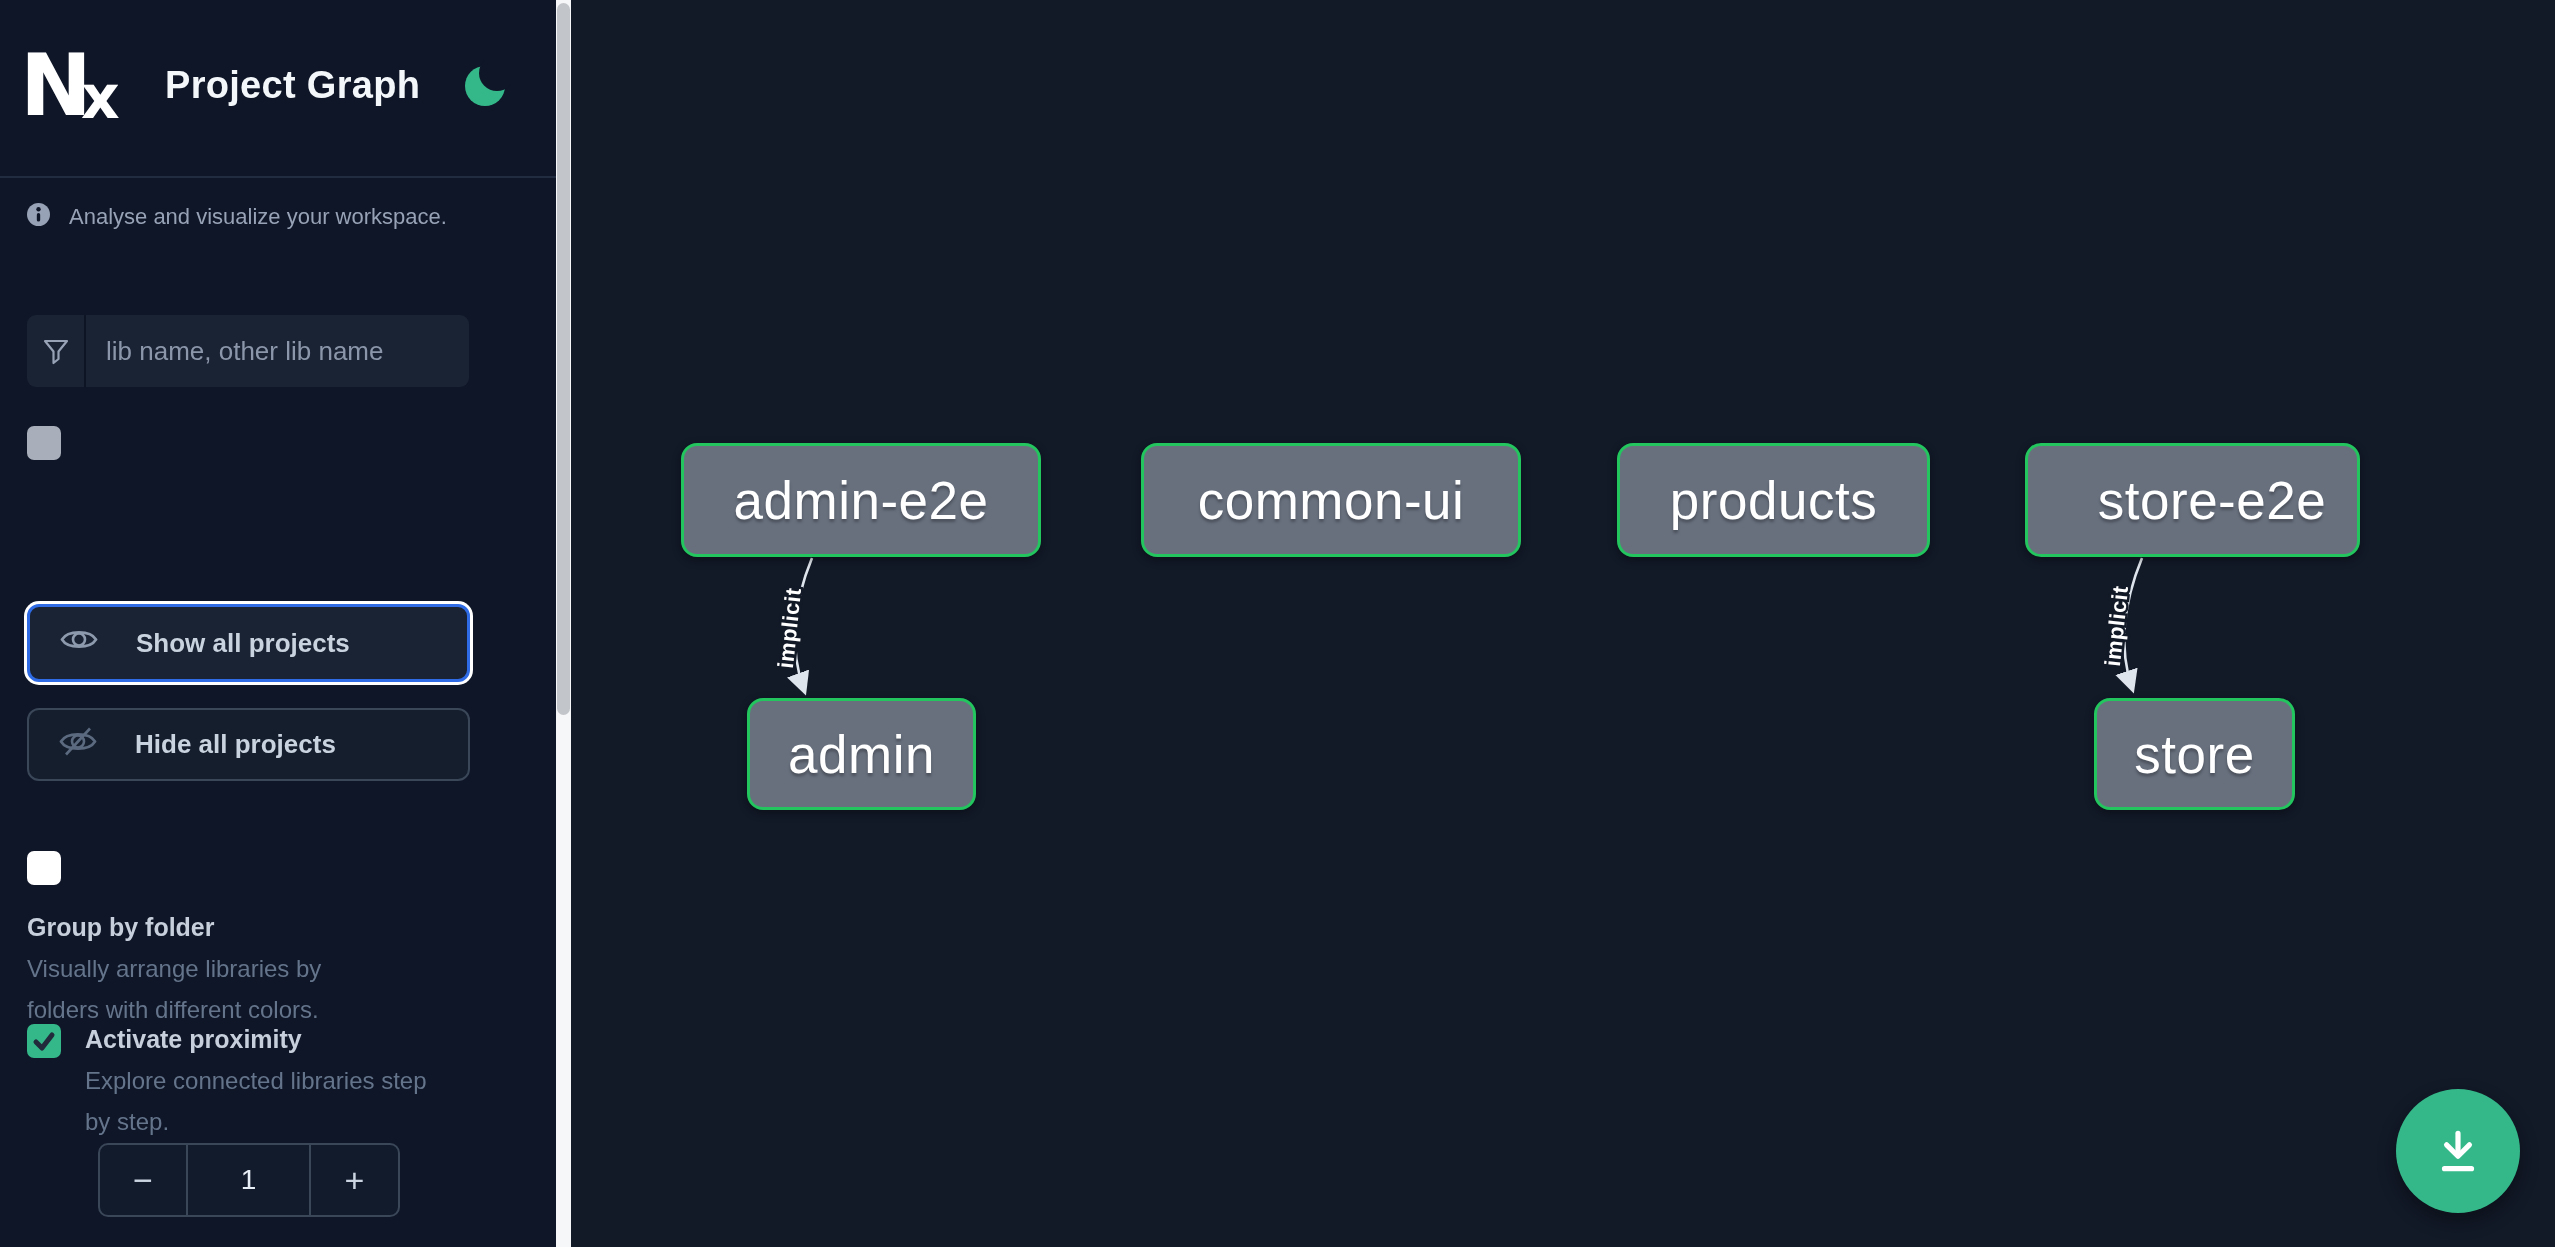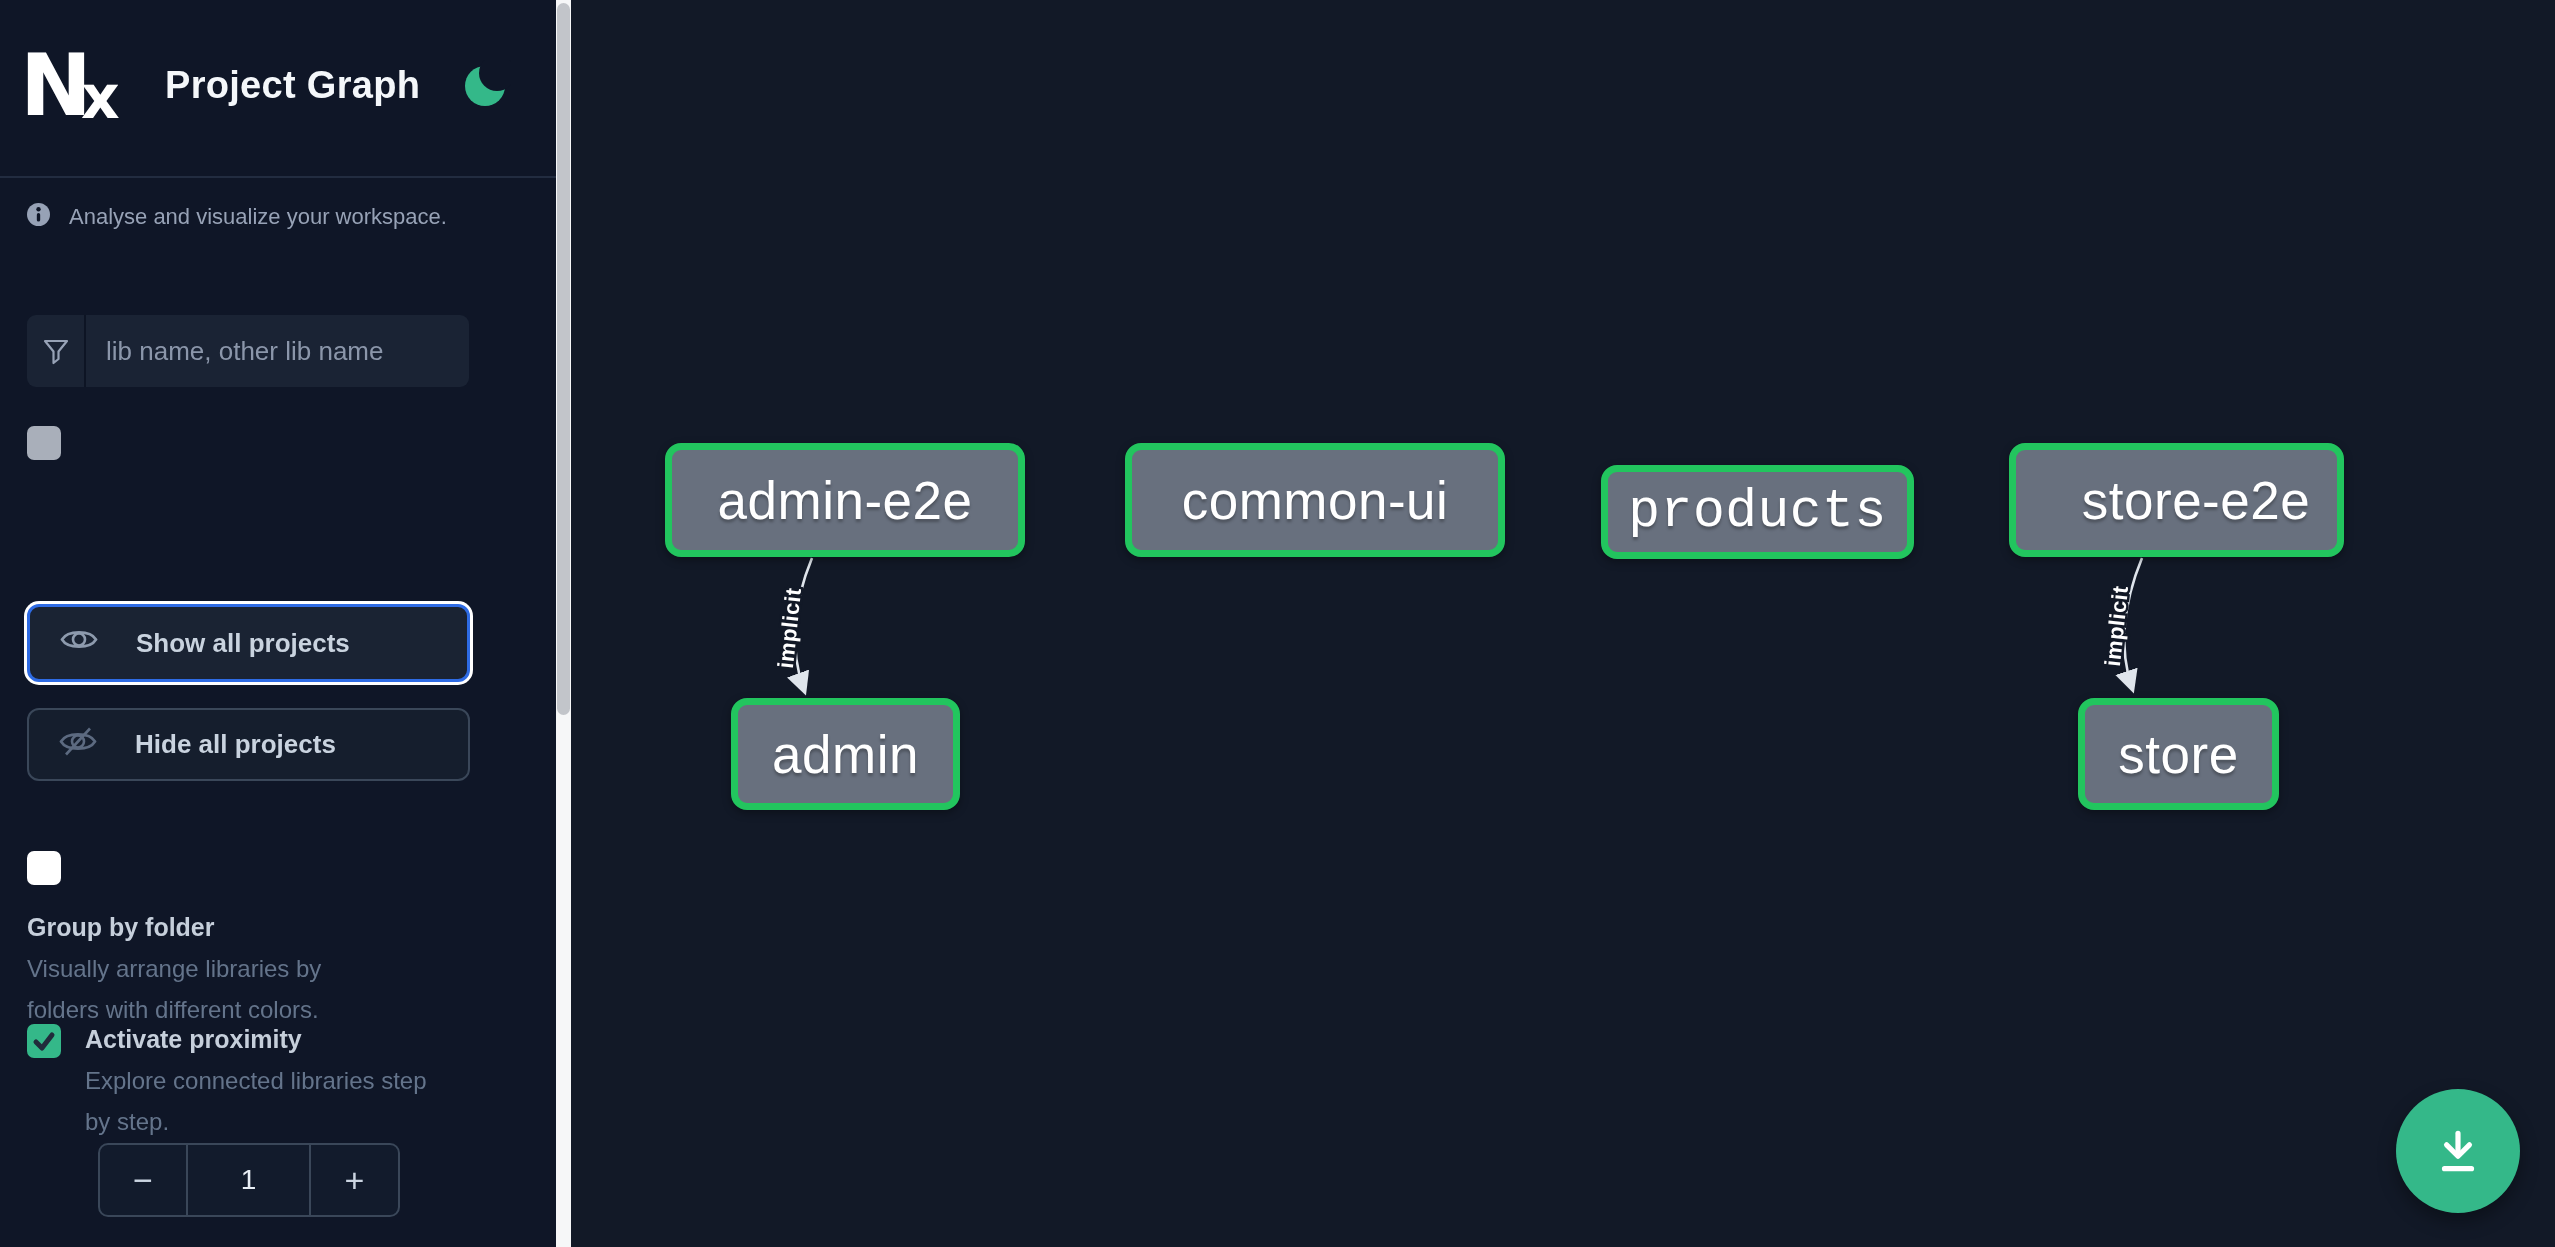--- a/index.html
+++ b/index.html
@@ -8,30 +8,31 @@
     background:#121927;
     font-family:"Liberation Sans",sans-serif;
     -webkit-font-smoothing:antialiased;
   }
 
   
   .canvas{position:absolute;left:571px;top:0;right:0;bottom:0;background:#121927;}
   .edges{position:absolute;left:0;top:0;width:2555px;height:1247px;pointer-events:none;}
   .node{
     position:absolute;box-sizing:border-box;
-    background:#68707e;border:7px solid #22c55e;border-radius:16px;
+    background:#68707e;border:3px solid #22c55e;border-radius:16px;
     color:#ffffff;font-size:53px;letter-spacing:.5px;
     display:flex;align-items:center;justify-content:center;
     text-shadow:0 3px 3px rgba(0,0,0,.28);
     box-shadow:0 3px 8px rgba(0,0,0,.35);
     cursor:pointer;
+    margin-left:16px;
   }
   .n0{left:665px;top:443px;width:360px;height:114px;}
   .n1{left:1125px;top:443px;width:380px;height:114px;}
-  .n2{left:1601px;top:465px;width:313px;height:94px;font-family:Liberation Mono, monospace;}
+  .n2{left:1601px;top:443px;width:313px;height:114px;}
   .n3{left:2009px;top:443px;width:335px;height:114px;padding-left:39px;}
   .n4{left:731px;top:698px;width:229px;height:112px;}
   .n5{left:2078px;top:698px;width:201px;height:112px;}
 
   .edge-label{
     font-family:"Liberation Sans",sans-serif;
     font-size:22px;font-weight:bold;letter-spacing:.5px;
     fill:#ffffff;stroke:#121927;stroke-width:5px;paint-order:stroke;
   }
 

